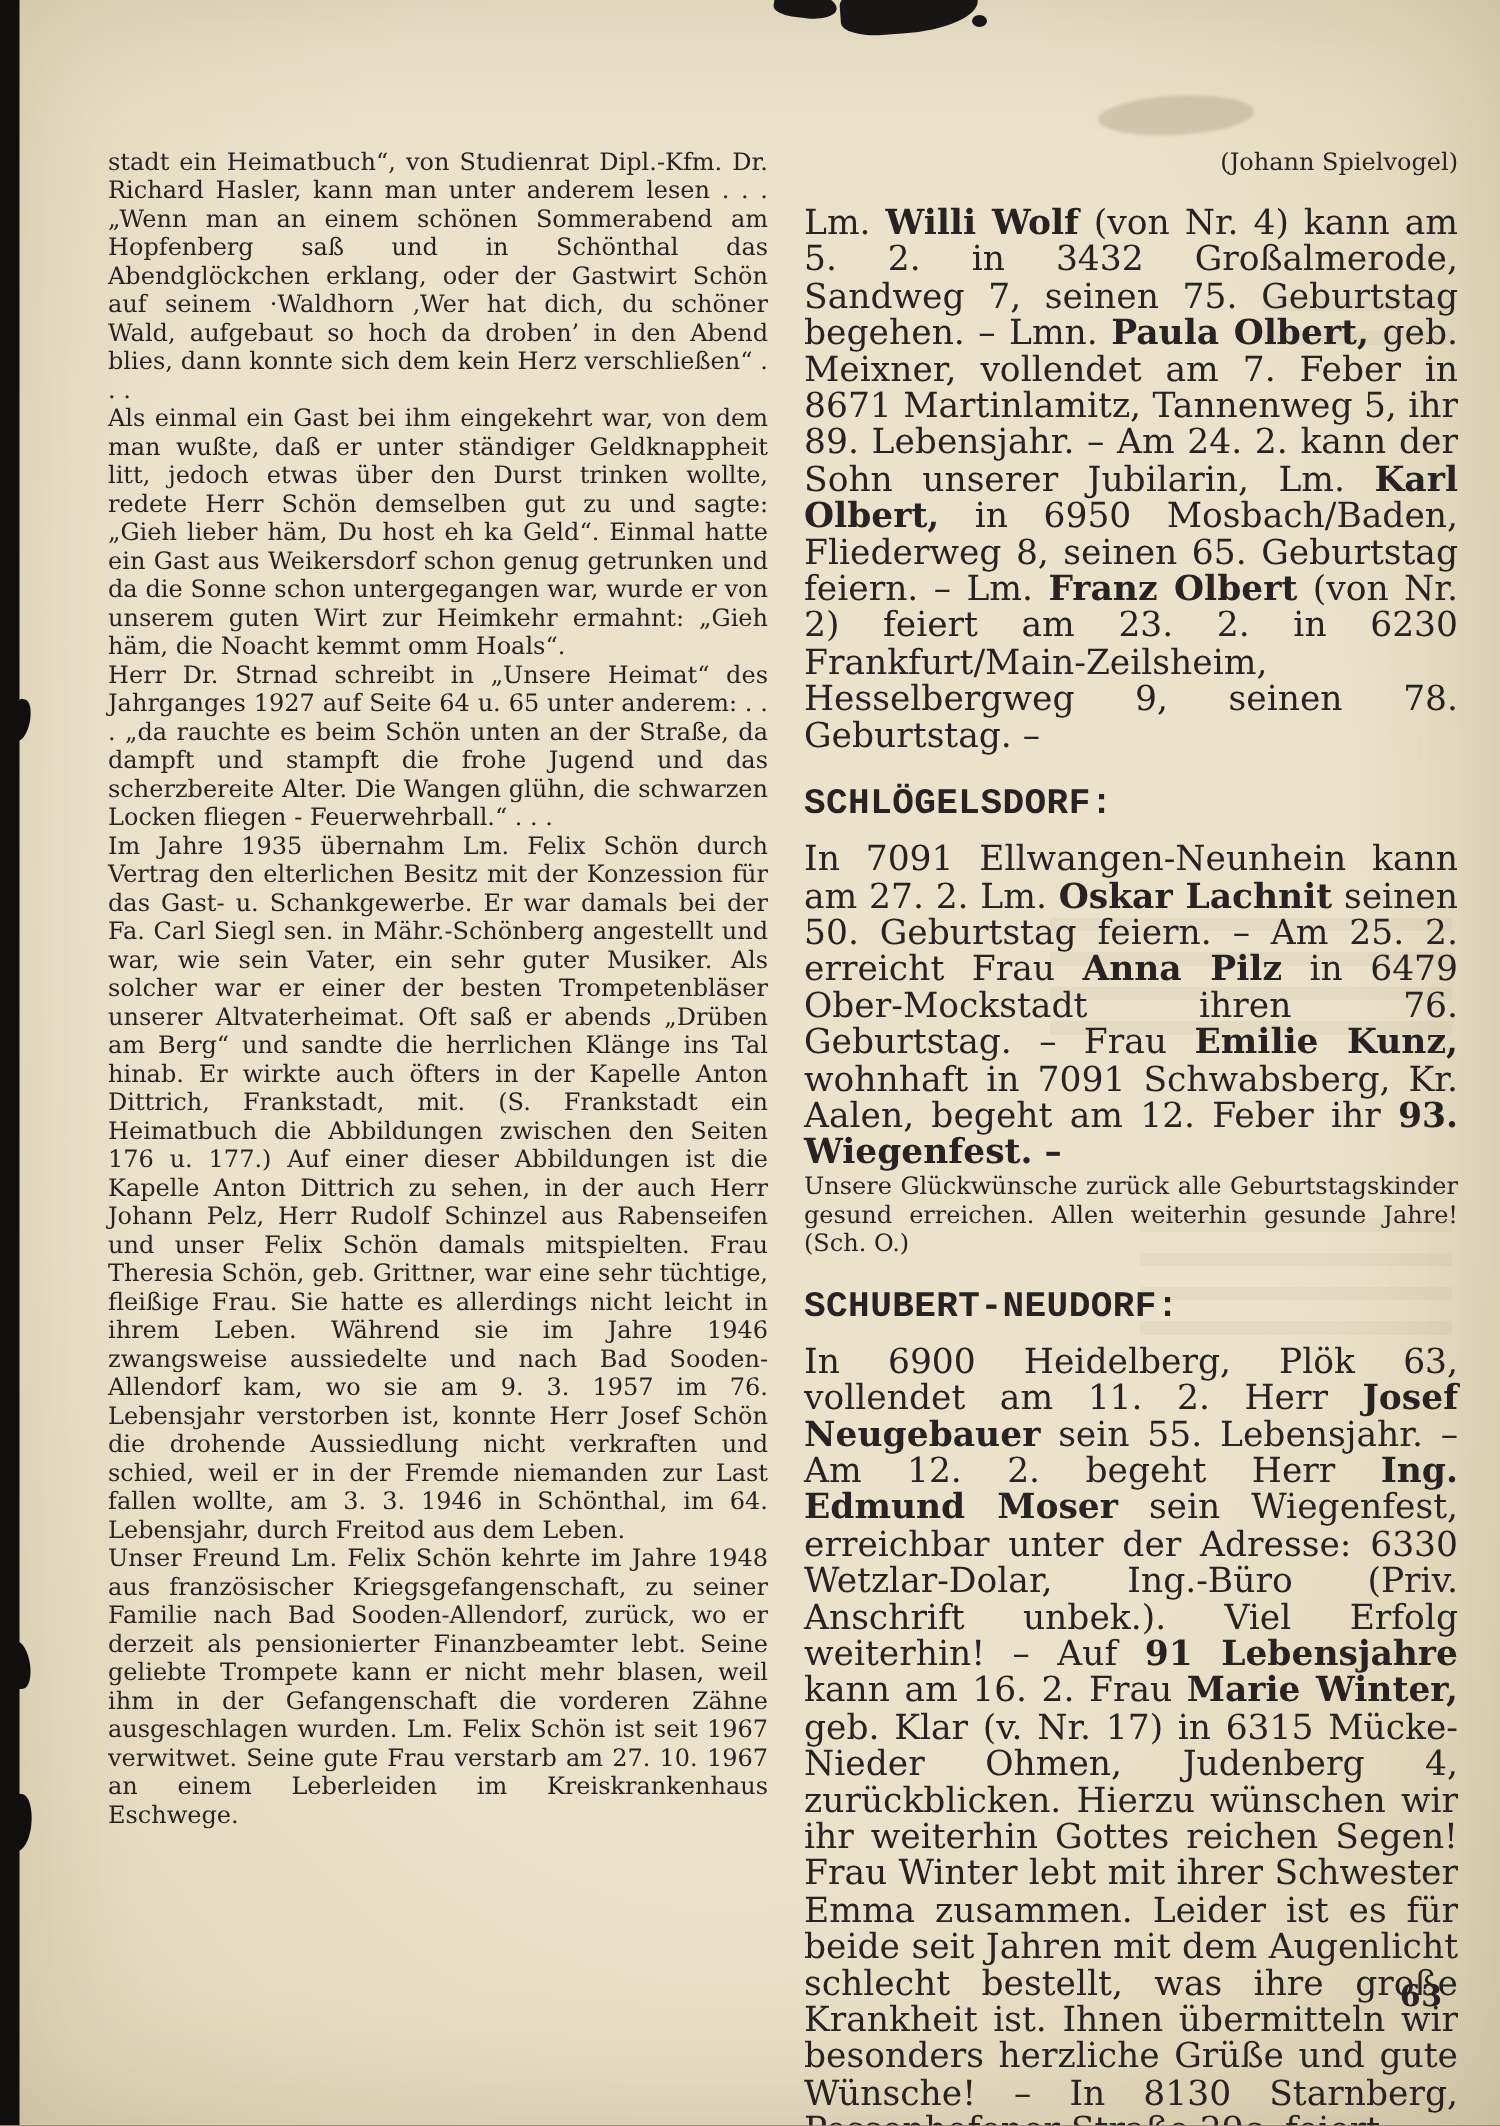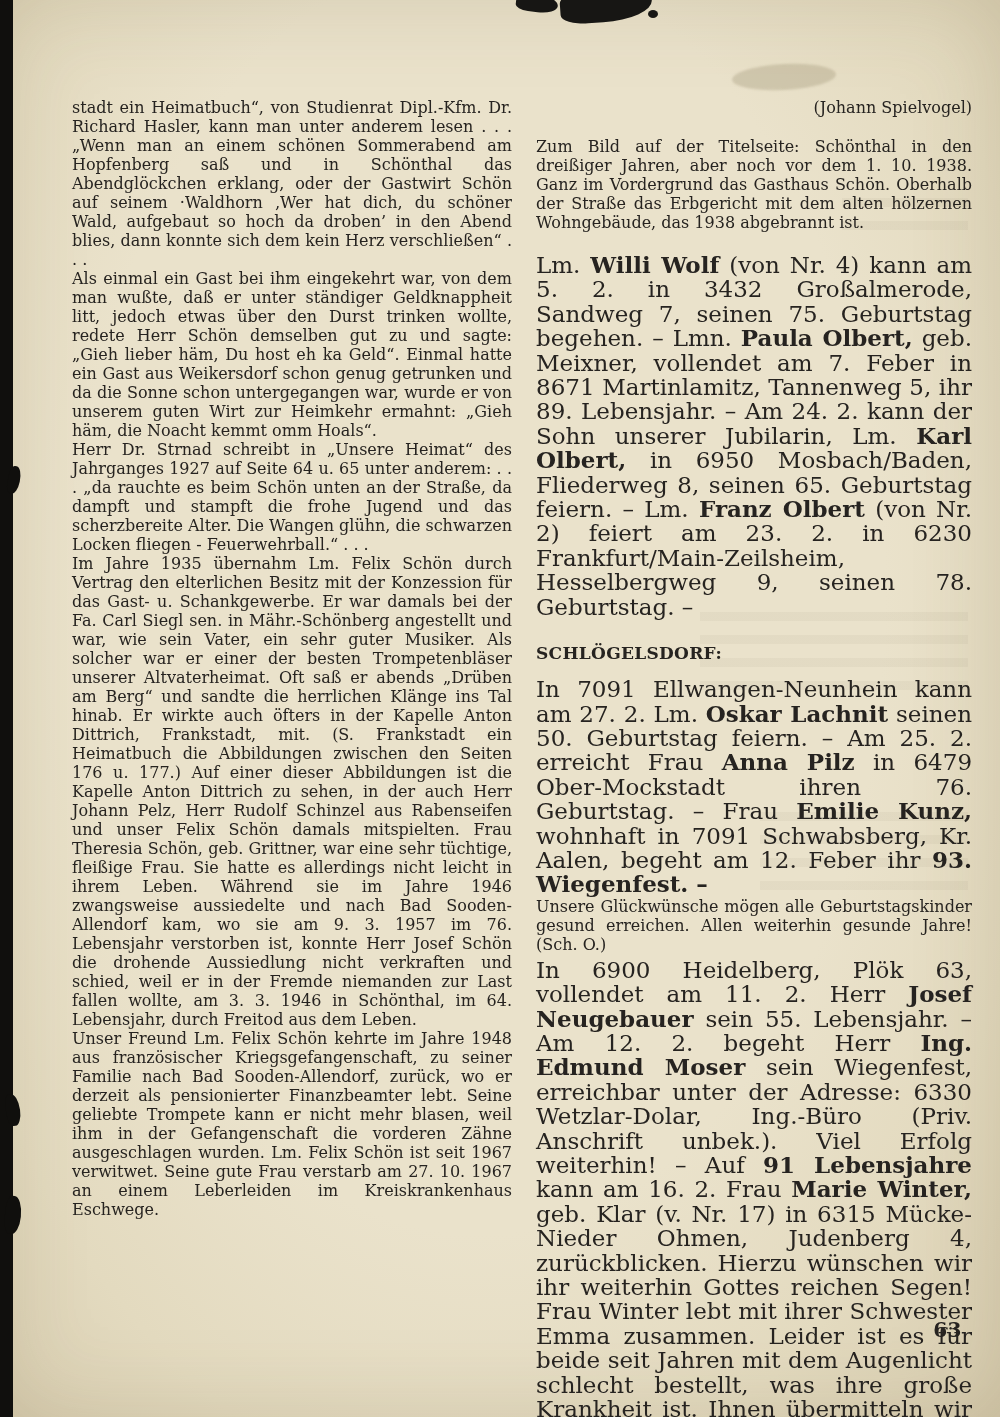--- a/index.html
+++ b/index.html
@@ -55,22 +55,22 @@
   .col-right{left:536px;width:436px;}
   .para{margin:0;}
   .para.body,.para.note,.para.intro,.para.signature{
     font-size:16px;line-height:19px;font-weight:400;
   }
   .para.signature{text-align:right;text-align-last:right;margin:0 0 20px 0;}
   .para.intro{margin:0 0 21px 0;}
   .para.note{margin:0 0 4px 0;}
   .para.birthday{font-size:23px;line-height:24.4px;}
   h2.para.heading{
-    font-size:17px;line-height:24px;font-weight:700;
-    margin:22px 0 12px 0;text-align:left;text-align-last:left;letter-spacing:0.3px;
+    font-size:24px;line-height:24px;font-weight:700;
+    margin:22px 0 12px 0;text-align:left;text-align-last:left;letter-spacing:0.3px;font-family:Liberation Mono, monospace;
   }
   .b{font-weight:700;}
   .page-number{
     position:absolute;top:1318px;right:38px;
     font-size:20px;font-weight:700;letter-spacing:0.5px;
   }
 </style>
 </head>
 <body>
 
@@ -91,23 +91,23 @@
   <main class="page-body">
     <div class="col col-left">
         <p class="para body"><span>stadt ein Heimatbuch“, von Studienrat Dipl.-Kfm. Dr. Richard Hasler, kann man unter anderem lesen . . . „Wenn man an einem schönen Sommerabend am Hopfenberg saß und in Schönthal das Abendglöckchen erklang, oder der Gastwirt Schön auf seinem ·Waldhorn ‚Wer hat dich, du schöner Wald, aufgebaut so hoch da droben’ in den Abend blies, dann konnte sich dem kein Herz verschließen“ . . .</span></p>
         <p class="para body"><span>Als einmal ein Gast bei ihm eingekehrt war, von dem man wußte, daß er unter ständiger Geldknappheit litt, jedoch etwas über den Durst trinken wollte, redete Herr Schön demselben gut zu und sagte: „Gieh lieber häm, Du host eh ka Geld“. Einmal hatte ein Gast aus Weikersdorf schon genug getrunken und da die Sonne schon untergegangen war, wurde er von unserem guten Wirt zur Heimkehr ermahnt: „Gieh häm, die Noacht kemmt omm Hoals“.</span></p>
         <p class="para body"><span>Herr Dr. Strnad schreibt in „Unsere Heimat“ des Jahrganges 1927 auf Seite 64 u. 65 unter anderem: . . . „da rauchte es beim Schön unten an der Straße, da dampft und stampft die frohe Jugend und das scherzbereite Alter. Die Wangen glühn, die schwarzen Locken fliegen - Feuerwehrball.“ . . .</span></p>
         <p class="para body"><span>Im Jahre 1935 übernahm Lm. Felix Schön durch Vertrag den elterlichen Besitz mit der Konzession für das Gast- u. Schankgewerbe. Er war damals bei der Fa. Carl Siegl sen. in Mähr.-Schönberg angestellt und war, wie sein Vater, ein sehr guter Musiker. Als solcher war er einer der besten Trompetenbläser unserer Altvaterheimat. Oft saß er abends „Drüben am Berg“ und sandte die herrlichen Klänge ins Tal hinab. Er wirkte auch öfters in der Kapelle Anton Dittrich, Frankstadt, mit. (S. Frankstadt ein Heimatbuch die Abbildungen zwischen den Seiten 176 u. 177.) Auf einer dieser Abbildungen ist die Kapelle Anton Dittrich zu sehen, in der auch Herr Johann Pelz, Herr Rudolf Schinzel aus Rabenseifen und unser Felix Schön damals mitspielten. Frau Theresia Schön, geb. Grittner, war eine sehr tüchtige, fleißige Frau. Sie hatte es allerdings nicht leicht in ihrem Leben. Während sie im Jahre 1946 zwangsweise aussiedelte und nach Bad Sooden-Allendorf kam, wo sie am 9. 3. 1957 im 76. Lebensjahr verstorben ist, konnte Herr Josef Schön die drohende Aussiedlung nicht verkraften und schied, weil er in der Fremde niemanden zur Last fallen wollte, am 3. 3. 1946 in Schönthal, im 64. Lebensjahr, durch Freitod aus dem Leben.</span></p>
         <p class="para body"><span>Unser Freund Lm. Felix Schön kehrte im Jahre 1948 aus französischer Kriegsgefangenschaft, zu seiner Familie nach Bad Sooden-Allendorf, zurück, wo er derzeit als pensionierter Finanzbeamter lebt. Seine geliebte Trompete kann er nicht mehr blasen, weil ihm in der Gefangenschaft die vorderen Zähne ausgeschlagen wurden. Lm. Felix Schön ist seit 1967 verwitwet. Seine gute Frau verstarb am 27. 10. 1967 an einem Leberleiden im Kreiskrankenhaus Eschwege.</span></p>
       </div>
     <div class="col col-right">
         <p class="para signature"><span>(Johann Spielvogel)</span></p>
-        <p class="para intro"><span>Zum Bild auf der Titelseite: Schönthal in den dreißiger Jahren, aber noch vor dem 1. 10. 1938. Ganz im Vordergrund das Gasthaus Schön. Oberhalb der Straße das Erbgericht mit dem alten hölzernen Wohngebäude, das 1938 abgebrannt ist.</span></p>
         <p class="para birthday"><span>Lm. </span><span class="b">Willi Wolf</span><span> (von Nr. 4) kann am 5. 2. in 3432 Großalmerode, Sandweg 7, seinen 75. Geburtstag begehen. – Lmn. </span><span class="b">Paula Olbert,</span><span> geb. Meixner, vollendet am 7. Feber in 8671 Martinlamitz, Tannenweg 5, ihr 89. Lebensjahr. – Am 24. 2. kann der Sohn unserer Jubilarin, Lm. </span><span class="b">Karl Olbert,</span><span> in 6950 Mosbach/Baden, Fliederweg 8, seinen 65. Geburtstag feiern. – Lm. </span><span class="b">Franz Olbert</span><span> (von Nr. 2) feiert am 23. 2. in 6230 Frankfurt/Main-Zeilsheim, Hesselbergweg 9, seinen 78. Geburtstag. –</span></p>
         <h2 class="para heading"><span>SCHLÖGELSDORF:</span></h2>
         <p class="para birthday"><span>In 7091 Ellwangen-Neunhein kann am 27. 2. Lm. </span><span class="b">Oskar Lachnit</span><span> seinen 50. Geburtstag feiern. – Am 25. 2. erreicht Frau </span><span class="b">Anna Pilz</span><span> in 6479 Ober-Mockstadt ihren 76. Geburtstag. – Frau </span><span class="b">Emilie Kunz,</span><span> wohnhaft in 7091 Schwabsberg, Kr. Aalen, begeht am 12. Feber ihr </span><span class="b">93. Wiegenfest. –</span></p>
-        <p class="para note"><span>Unsere Glückwünsche mögen alle Geburtstagskinder gesund erreichen. Allen weiterhin gesunde Jahre! (Sch. O.)</span></p>
+        <p class="para note"><span>Unsere Glückwünsche zurück alle Geburtstagskinder gesund erreichen. Allen weiterhin gesunde Jahre! (Sch. O.)</span></p>
+        <h2 class="para heading"><span>SCHUBERT-NEUDORF:</span></h2>
         <p class="para birthday"><span>In 6900 Heidelberg, Plök 63, vollendet am 11. 2. Herr </span><span class="b">Josef Neugebauer</span><span> sein 55. Lebensjahr. – Am 12. 2. begeht Herr </span><span class="b">Ing. Edmund Moser</span><span> sein Wiegenfest, erreichbar unter der Adresse: 6330 Wetzlar-Dolar, Ing.-Büro (Priv. Anschrift unbek.). Viel Erfolg weiterhin! – Auf </span><span class="b">91 Lebensjahre</span><span> kann am 16. 2. Frau </span><span class="b">Marie Winter,</span><span> geb. Klar (v. Nr. 17) in 6315 Mücke-Nieder Ohmen, Judenberg 4, zurückblicken. Hierzu wünschen wir ihr weiterhin Gottes reichen Segen! Frau Winter lebt mit ihrer Schwester Emma zusammen. Leider ist es für beide seit Jahren mit dem Augenlicht schlecht bestellt, was ihre große Krankheit ist. Ihnen übermitteln wir besonders herzliche Grüße und gute Wünsche! – In 8130 Starnberg, Possenhofener Straße 29c, feiert</span></p>
       </div>
   </main>
 
   <div class="page-number">63</div>
 </div>
 
 </body></html>

